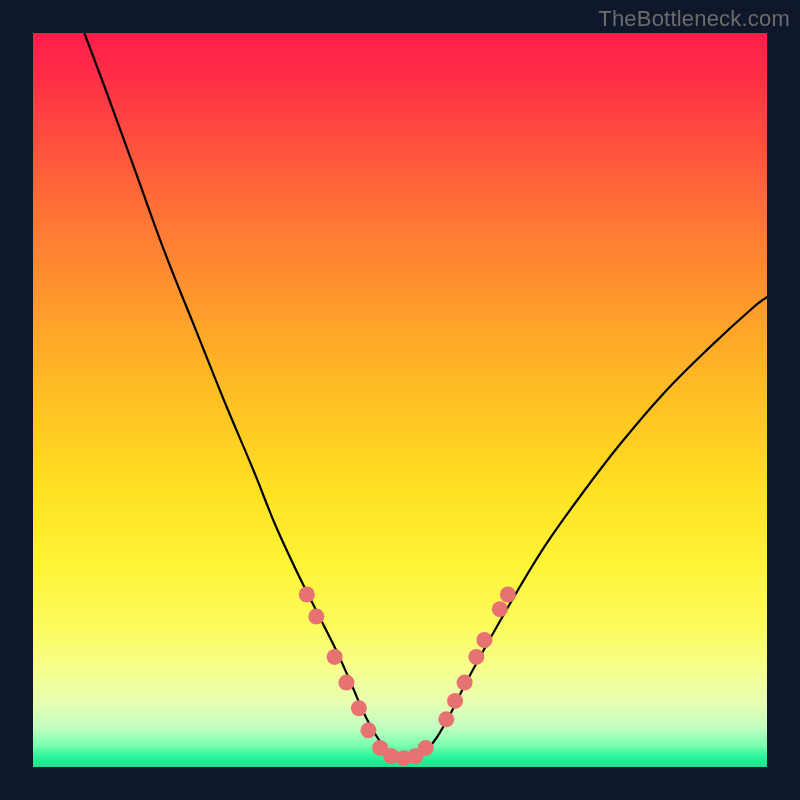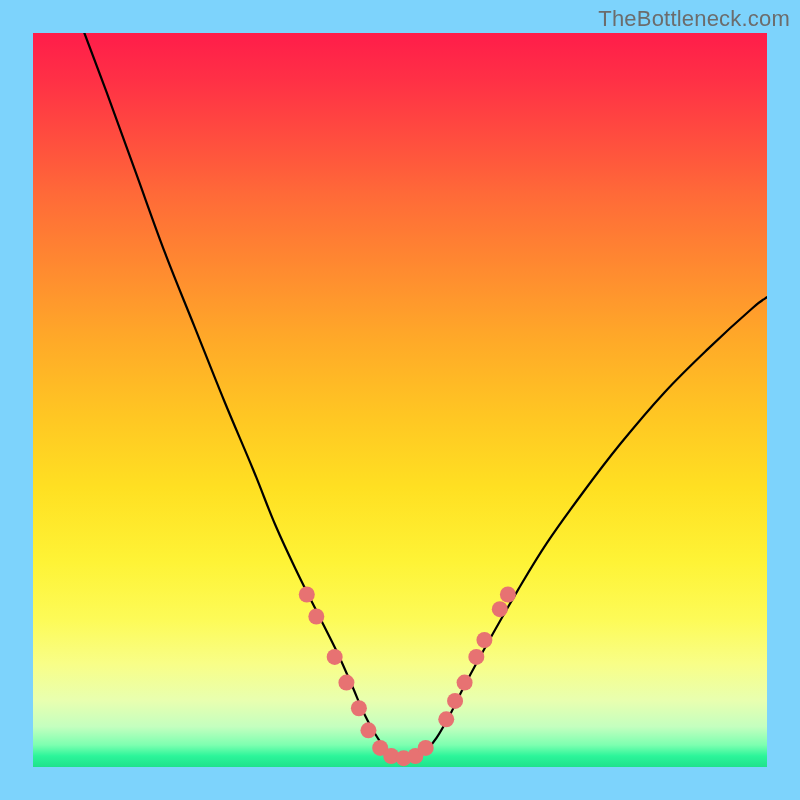--- a/index.html
+++ b/index.html
@@ -8,21 +8,21 @@
     width: 800px;
     height: 800px;
     overflow: hidden;
     background: #000;
     font-family: Arial, Helvetica, sans-serif;
   }
   .frame {
     position: relative;
     width: 800px;
     height: 800px;
-    background: #7dd3fc;
+    background: #0f172a;
   }
   .plot-area {
     position: absolute;
     left: 33px;
     top: 33px;
     width: 734px;
     height: 734px;
     overflow: hidden;
   }
   .gradient-bg {

